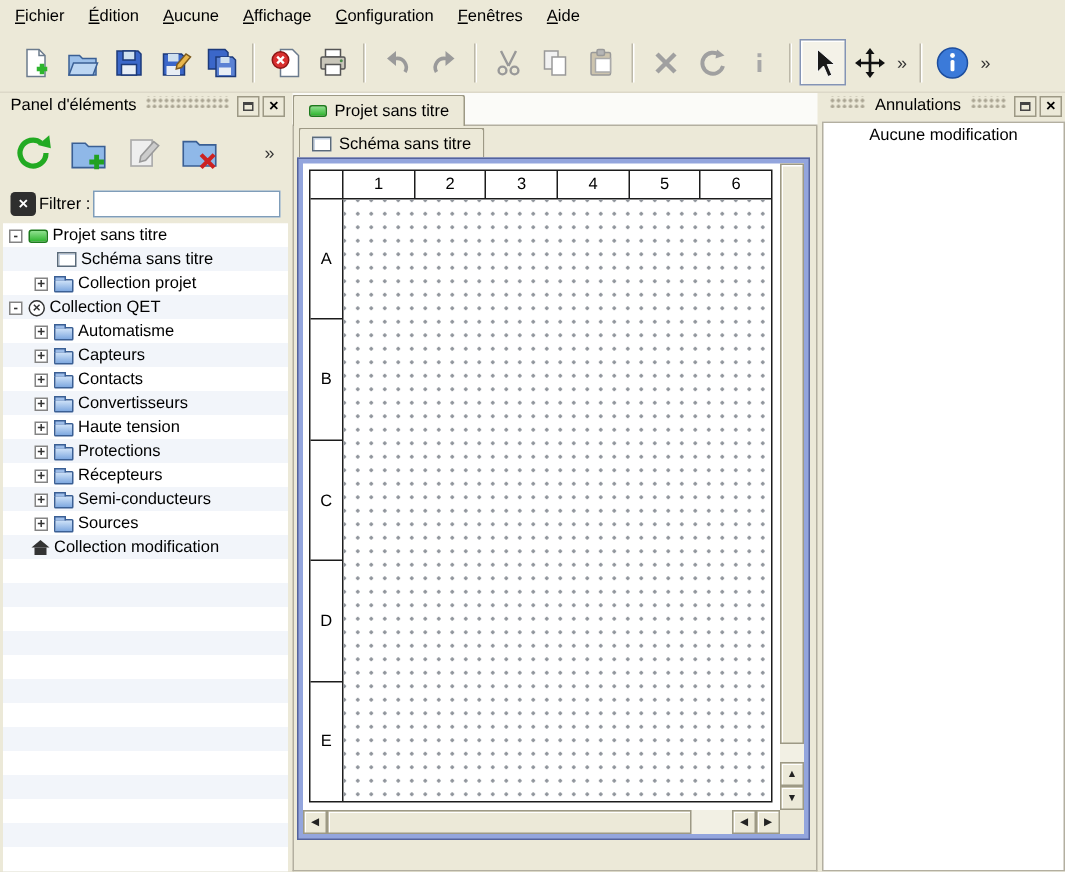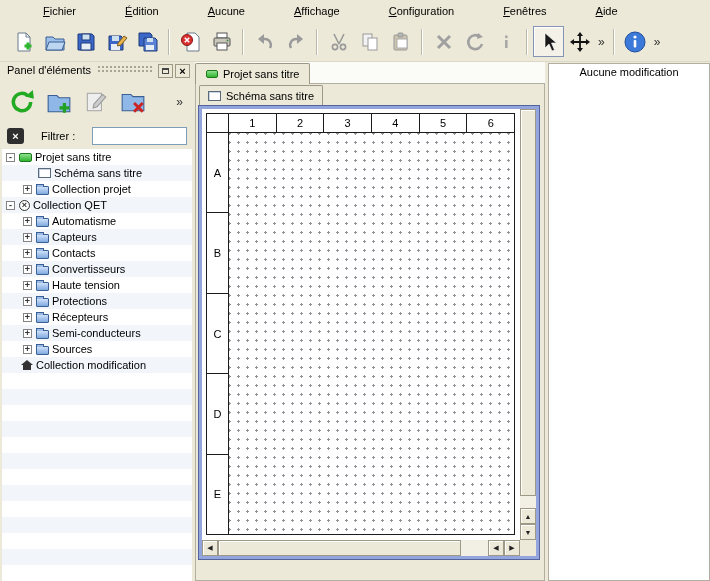--- a/index.html
+++ b/index.html
@@ -1,21 +1,21 @@
 <!DOCTYPE html>
 <html><head>
 <meta charset="utf-8">
 <style>
   *{box-sizing:border-box;}
   body{margin:0;background:#d8d4c8;}
   .app{position:relative;width:710px;height:581px;background:#ece9d8;font-family:"Liberation Sans",sans-serif;font-size:11px;color:#000;overflow:hidden;}
 
   
   .menubar{position:absolute;top:0;left:0;right:0;height:22px;display:flex;align-items:center;padding-left:2px;}
-  .menu-item{display:inline-block;padding:3px 8px;cursor:default;margin-left:33px;}
+  .menu-item{display:inline-block;padding:3px 8px;cursor:default;}
   .menu-item::first-letter{text-decoration:underline;}
 
   
   .toolbar{position:absolute;top:22px;left:0;right:0;height:40px;display:flex;align-items:center;padding-left:8px;border-bottom:1px solid #dcd8c8;}
   .tb-btn{width:31px;height:31px;flex:none;display:flex;align-items:center;justify-content:center;border:1px solid transparent;}
   .tb-btn svg{display:block;}
   .tb-btn.pressed{border:1px solid #8494b5;background:#f4f2e8;box-shadow:inset 1px 1px 0 #fff;}
   .tb-sep{width:0;height:26px;border-left:1px solid #bcb8a8;border-right:1px solid #fff;margin:0 5px;flex:none;}
   .chevron{font-size:12px;color:#333;padding:0 3px;cursor:default;flex:none;}
 
@@ -26,21 +26,21 @@
   .dock-btn{width:15px;height:14px;flex:none;border:1px solid #9d9985;background:#ece9d8;display:flex;align-items:center;justify-content:center;margin-left:2px;}
   .float-glyph{width:7px;height:6px;border:1px solid #444;border-top-width:2px;}
   .close-glyph{font-size:11px;font-weight:bold;line-height:10px;}
   .close-glyph::before{content:"×";}
 
   
   .left-dock{position:absolute;left:2px;top:63px;width:190px;bottom:0;display:flex;flex-direction:column;}
   .panel-toolbar{height:42px;display:flex;align-items:center;gap:5px;padding:0 4px;flex:none;}
   .panel-btn{width:32px;height:32px;display:flex;align-items:center;justify-content:center;flex:none;}
   .panel-toolbar .chevron{margin-left:auto;margin-right:2px;}
-  .filter-row{height:26px;display:flex;align-items:center;gap:17px;padding:0 5px;flex:none;}
+  .filter-row{height:26px;display:flex;align-items:center;gap:2px;padding:0 5px;flex:none;}
   .clear-btn{width:17px;height:16px;background:#2e2e2e;border-radius:3px;display:flex;align-items:center;justify-content:center;flex:none;}
   .x-glyph::before{content:"×";font-size:11px;font-weight:bold;color:#fff;line-height:10px;}
   .filter-input{flex:1;height:18px;border:1px solid #7f9db9;background:#fff;font:11px "Liberation Sans",sans-serif;padding:0 3px;min-width:0;}
   .tree{flex:1;background-color:#fff;background-image:repeating-linear-gradient(to bottom,#fff 0,#fff 16px,#f2f5fa 16px,#f2f5fa 32px);overflow:hidden;}
   .trow{height:16px;display:flex;align-items:center;}
   .lvl0{padding-left:4px;}
   .lvl1{padding-left:21px;}
   .exp{width:9px;height:9px;flex:none;border:1px solid #848484;background:#fff;font-size:9px;line-height:7px;text-align:center;margin-right:4px;font-weight:bold;color:#333;}
   .exp-spacer{width:15px;flex:none;}
   .t-label{margin-left:3px;white-space:nowrap;}
@@ -419,18 +419,29 @@
             <div class="sb-btn arr-left"></div>
             <div class="sb-btn arr-right"></div>
           </div>
           <div class="sb-corner"></div>
         </div>
       </div>
     </div>
   </div>
 
   <div class="right-dock">
+    <div class="dock-title">
+      <span class="grip"></span>
+      <span class="dock-title-label">Annulations</span>
+      <span class="grip"></span>
+      <span class="dock-btn">
+          <span class="float-glyph"></span>
+        </span>
+      <span class="dock-btn">
+          <span class="close-glyph"></span>
+        </span>
+    </div>
     <div class="undo-view">
       <div class="undo-msg">Aucune modification</div>
     </div>
   </div>
 
 </div>
 
 </body></html>

